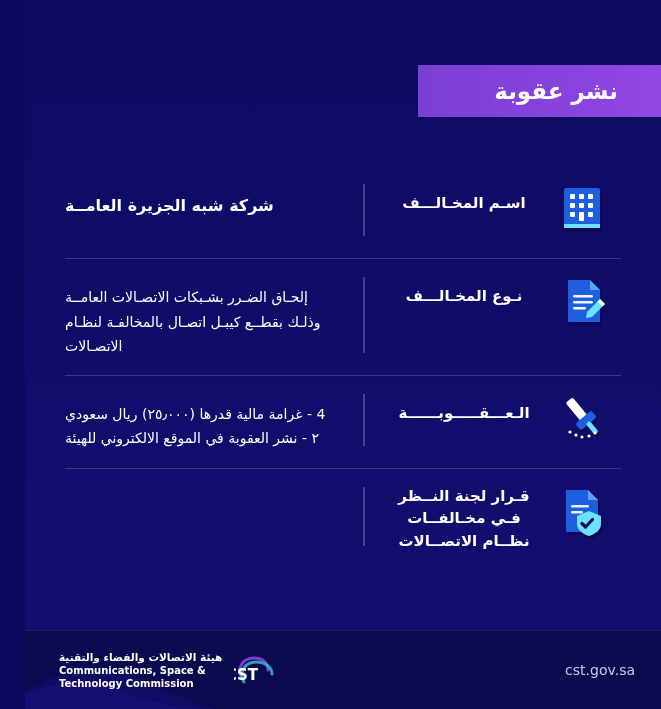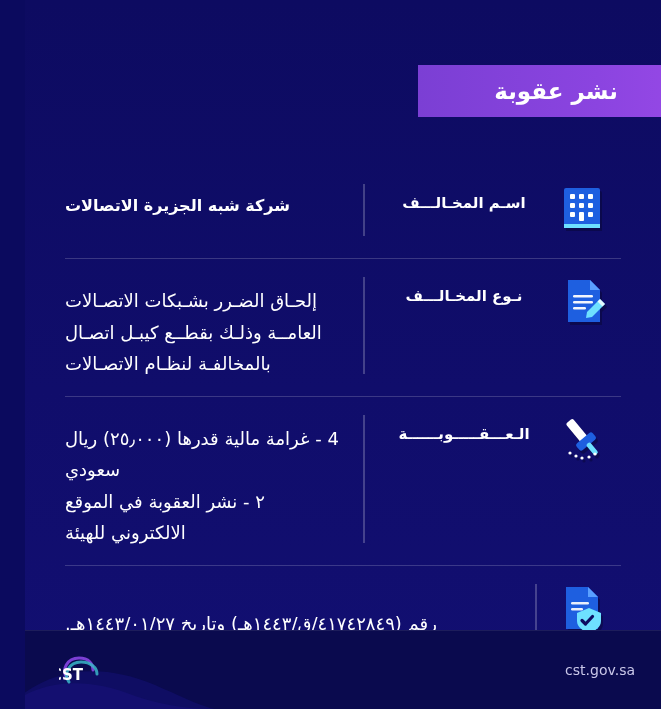--- a/index.html
+++ b/index.html
@@ -95,21 +95,21 @@
   
   .value-cell {
     flex: 1 1 auto;
     padding-top: 14px;
     padding-right: 18px;
     text-align: left;
     direction: rtl;
   }
   .value-cell .value {
     color: #ffffff;
-    font-size: 18px;
+    font-size: 14px;
     line-height: 1.75;
     display: block;
   }
   .value-cell .value.strong {
     font-size: 16px;
     font-weight: bold;
   }
 
   
   .ic-shadow {
@@ -191,21 +191,21 @@
               <rect x="23" y="30" width="5" height="9" rx="1"></rect>
             </g>
           </svg>
         </div>
       </div>
       <div class="label-cell">
         <span class="label">اسـم المخـالـــف</span>
       </div>
       <div class="vsep"></div>
       <div class="value-cell">
-        <span class="value strong">شركة شبه الجزيرة الاتصالات</span>
+        <span class="value strong">شركة شبه الجزيرة العامــة</span>
       </div>
     </div>
     <div class="row-divider"></div>
 
     <div class="row">
       <div class="icon-cell">
         <div class="icon-box">
           <svg class="ic-shadow" viewBox="0 0 52 52" width="52" height="52" aria-hidden="true">
             <path d="M12 5 h22 l10 10 v32 h-32 z" fill="#1e5fe0"></path>
             <path d="M34 5 v10 h10 z" fill="#5aa0ff"></path>
@@ -267,42 +267,47 @@
             <path d="M32 5 v10 h10 z" fill="#5aa0ff"></path>
             <g fill="#ffffff" opacity="0.9">
               <rect x="15" y="20" width="18" height="2.4" rx="1.2"></rect>
               <rect x="15" y="26" width="12" height="2.4" rx="1.2"></rect>
             </g>
             <path d="M33 26 l12 5 v8 c0 6 -6 10 -12 12 c-6 -2 -12 -6 -12 -12 v-8 z" fill="#6ee0ff"></path>
             <path d="M26 38.5 l3.5 3.5 7 -7.5" stroke="#0d0b61" stroke-width="3.2" fill="none" stroke-linecap="round" stroke-linejoin="round"></path>
           </svg>
         </div>
       </div>
+      <div class="label-cell multi">
+        <span class="label">قـرار لجنة النــظر فـي مخـالفــات نظــام الاتصــالات</span>
+      </div>
       <div class="vsep"></div>
-      <div class="value-cell" style="padding-top:30px;">
-        <span class="value">رقم (٤١٧٤٢٨٤٩/ق/١٤٤٣هـ) وتاريخ ١٤٤٣/٠١/٢٧هـ.</span>
-      </div>
     </div>
 
   </div>
 
   <div class="footer">
     <div class="footer-swoosh">
       <svg width="190" height="79" viewBox="0 0 190 79" aria-hidden="true">
         <path d="M-20 79 C 20 40, 70 30, 130 55 C 160 68, 175 76, 190 79 Z" fill="#0f0d66" opacity="0.9"></path>
         <path d="M-20 79 C 10 52, 55 44, 110 66 C 140 76, 165 79, 190 79 Z" fill="#151073" opacity="0.8"></path>
       </svg>
     </div>
     <div class="footer-inner">
       <div class="brand">
         <div class="brand-logo">
           <svg width="58" height="40" viewBox="0 0 58 40" aria-hidden="true">
             <path d="M8 28 C 2 20, 8 8, 20 8 C 30 8, 34 14, 34 20" stroke="#7b3fd4" stroke-width="3" fill="none" stroke-linecap="round"></path>
             <path d="M10 32 C 4 24, 10 12, 22 12 C 32 12, 38 18, 38 24" stroke="#3bb6c9" stroke-width="3" fill="none" stroke-linecap="round" opacity="0.85"></path>
             <text x="24" y="30" font-family="'DejaVu Sans', sans-serif" font-size="15" font-weight="bold" fill="#ffffff">CST</text>
           </svg>
         </div>
+        <div class="brand-text">
+          <span class="ar">هيئة الاتصالات والفضاء والتقنية</span>
+          <span class="en1">Communications, Space &amp;</span>
+          <span class="en2">Technology Commission</span>
+        </div>
       </div>
       <span class="site">cst.gov.sa</span>
     </div>
   </div>
 
 </div>
 
 </body></html>

